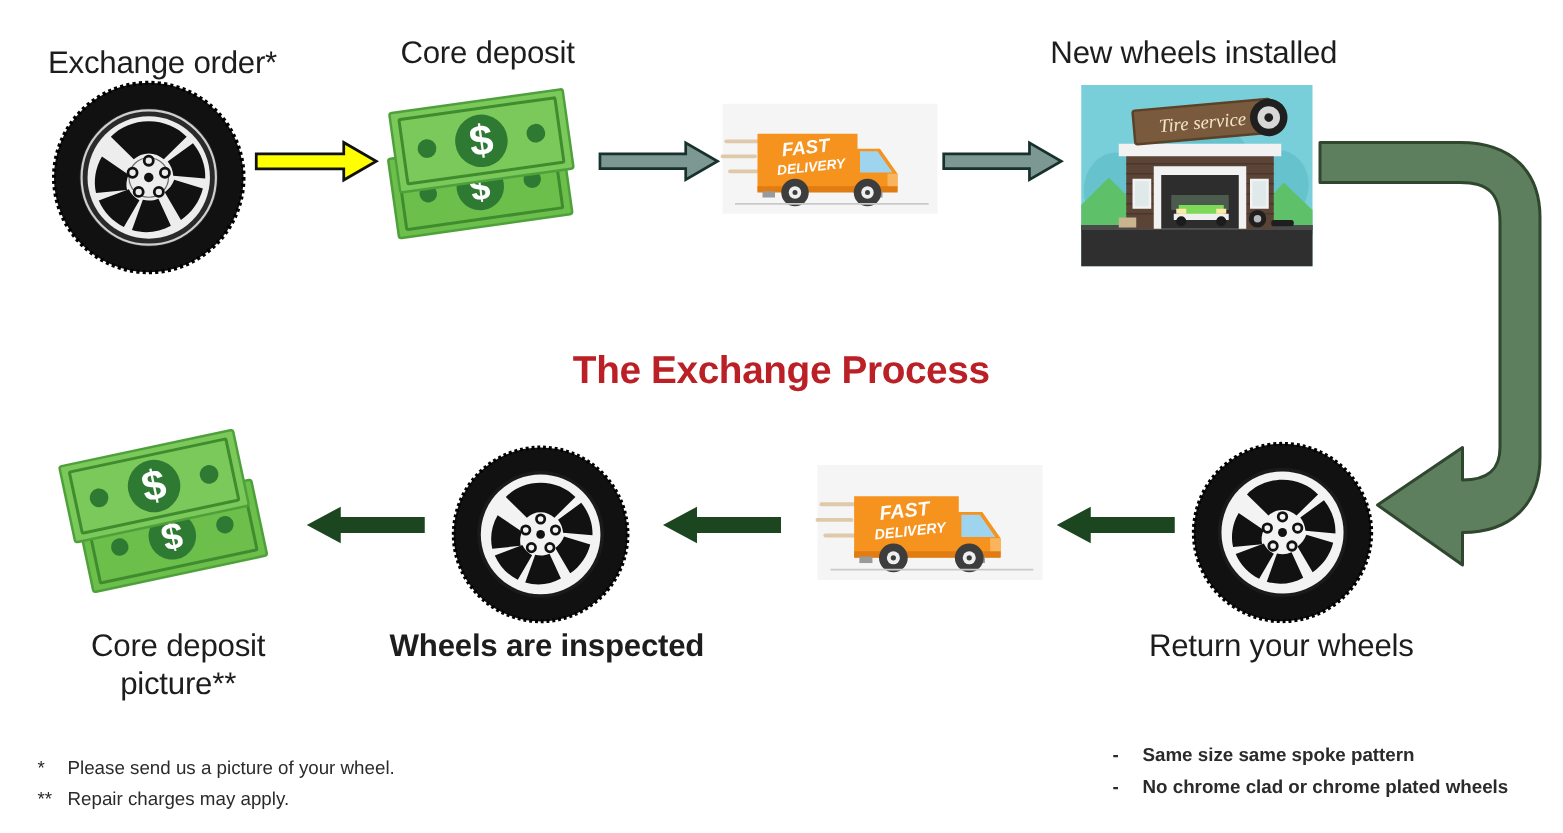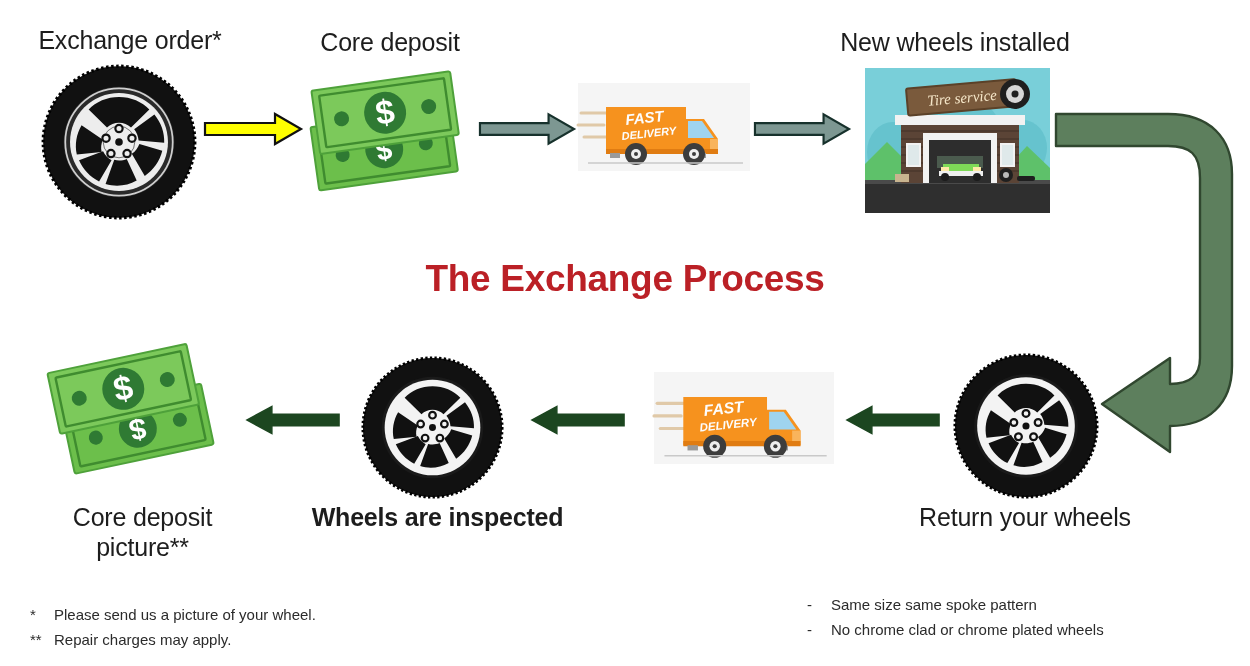--- a/index.html
+++ b/index.html
@@ -1,31 +1,31 @@
 <!DOCTYPE html>
 <html><head>
 <meta charset="utf-8">
 <style>
   html,body{margin:0;padding:0;background:#ffffff;}
   body{width:1250px;height:666px;font-family:"Liberation Sans",sans-serif;color:#1a1a1a;overflow:hidden;}
   #canvas{position:relative;width:1250px;height:666px;background:#fff;}
   .abs{position:absolute;}
   .lbl{font-size:25px;line-height:1.18;color:#1d1d1d;text-align:center;letter-spacing:-0.2px;white-space:nowrap;}
   .lbl.wrap{white-space:normal;}
-  #title{font-size:37px;font-weight:bold;color:#bb2026;letter-spacing:-0.3px;white-space:nowrap;}
+  #title{font-size:31px;font-weight:bold;color:#bb2026;letter-spacing:-0.3px;white-space:nowrap;margin-top:20px;}
   .note{font-size:15px;color:#2b2b2b;line-height:1.65;white-space:nowrap;}
   .note .mk{display:inline-block;width:24px;}
   svg{display:block;overflow:visible;}
 </style>
 </head>
 <body>
 
 <div id="canvas">
 
-  <div class="abs lbl" style="left:25px;top:26px;width:210px;">Exchange order*</div>
+  <div class="abs lbl" style="left:25px;top:36px;width:210px;">Exchange order*</div>
 
   <div class="abs lbl" style="left:300px;top:28px;width:180px;">Core deposit</div>
 
   <div class="abs lbl" style="left:810px;top:28px;width:290px;">New wheels installed</div>
 
   <div class="abs" style="left:40px;top:63px;">
     <svg width="158" height="158" viewBox="0 0 100 100" aria-hidden="true">
       <circle cx="50" cy="50" r="48" fill="#111111"></circle>
       <g stroke="#111111" stroke-width="1.2">
         <circle cx="50" cy="50" r="48" fill="none" stroke="#000" stroke-width="2" stroke-dasharray="1.6 1.6"></circle>
@@ -336,21 +336,21 @@
 
   <div class="abs" style="left:30px;top:593px;margin-top:10px;">
     <div class="note">
       <span class="mk">*</span><span>Please send us a picture of your wheel.</span>
     </div>
     <div class="note">
       <span class="mk">**</span><span>Repair charges may apply.</span>
     </div>
   </div>
 
-  <div class="abs" style="left:807px;top:593px;">
+  <div class="abs" style="left:890px;top:593px;font-weight:bold;">
     <div class="note">
       <span class="mk">-</span><span>Same size same spoke pattern</span>
     </div>
     <div class="note">
       <span class="mk">-</span><span>No chrome clad or chrome plated wheels</span>
     </div>
   </div>
 
 </div>
 

